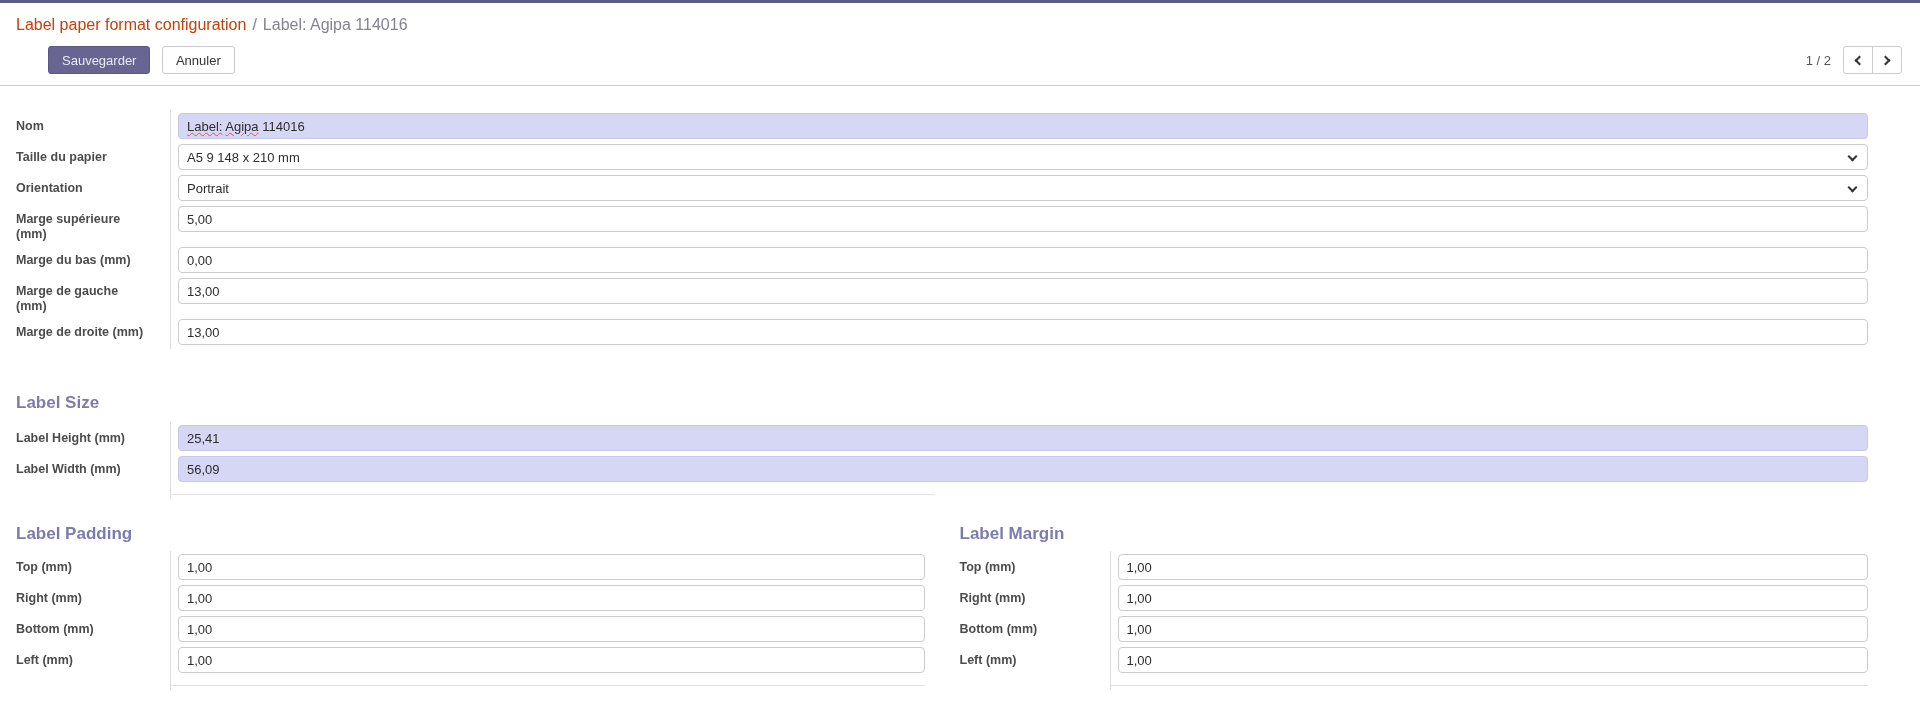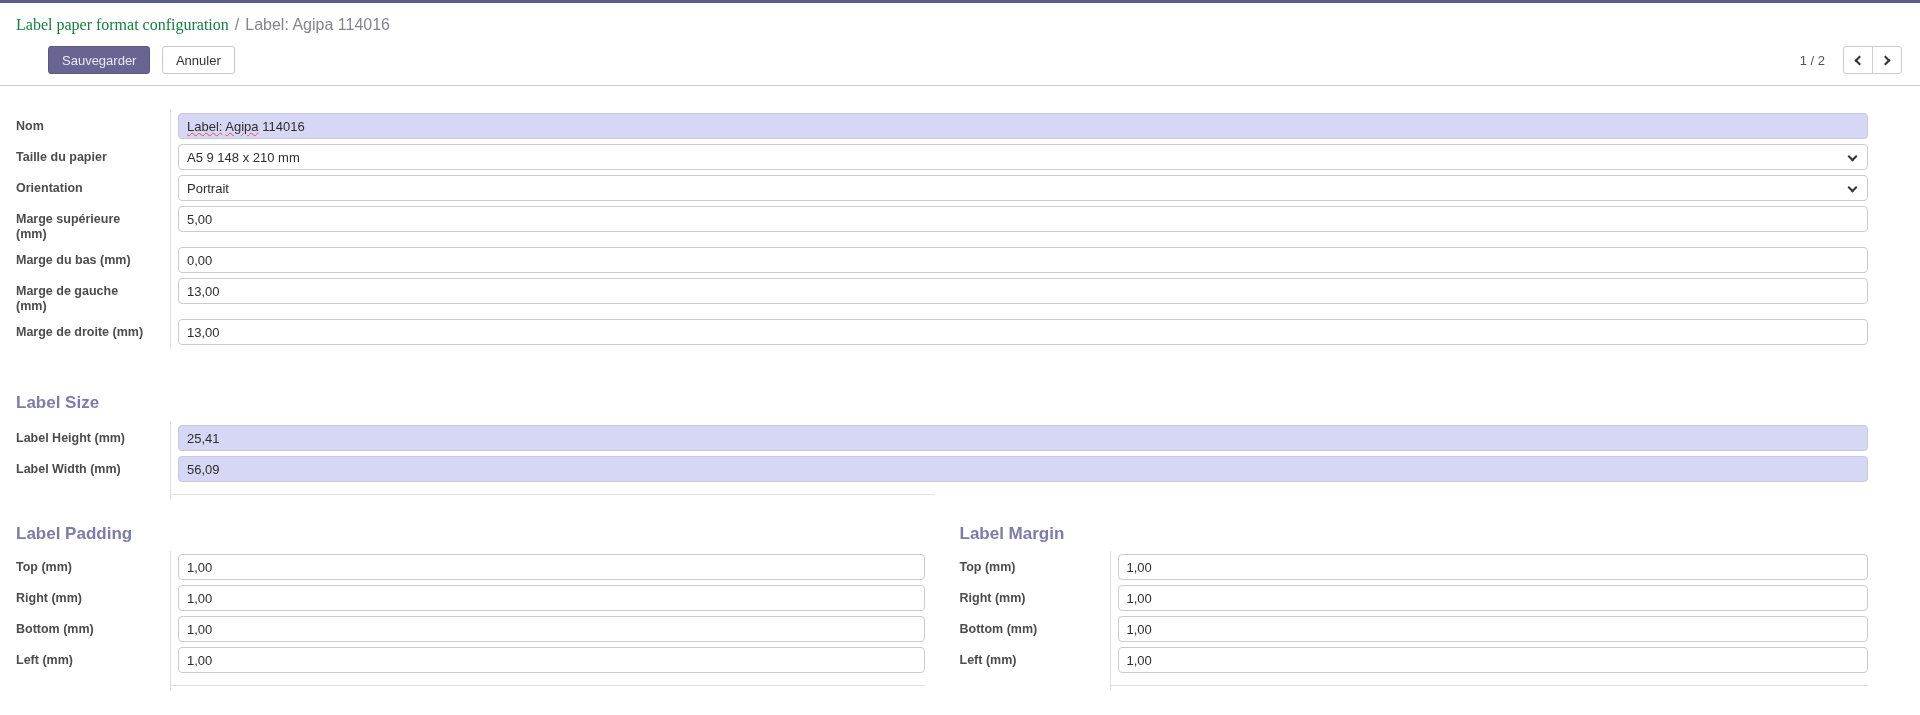--- a/index.html
+++ b/index.html
@@ -3,33 +3,33 @@
 <meta charset="utf-8">
 <style>
   * { margin:0; padding:0; box-sizing:border-box; }
   html,body { width:1920px; height:715px; background:#fff; overflow:hidden;
               font-family:"Liberation Sans", sans-serif; }
 
   .topbar { height:3px; background:#5c5a88; }
 
   .control-panel { padding:9px 16px 0 16px; }
   .breadcrumb { font-size:16px; line-height:22px; margin-top:2px; color:#85848e; }
-  .breadcrumb a { color:#15803d; text-decoration:none; cursor:pointer;font-family:Liberation Serif, serif; }
+  .breadcrumb a { color:#c2410c; text-decoration:none; cursor:pointer; }
   .breadcrumb .sep { margin:0 6px; color:#85848e; }
   .breadcrumb .current { color:#85848e; }
 
   .cp-bottom { display:flex; justify-content:space-between; align-items:center;
                margin-top:10px; margin-bottom:11px;padding-left:32px; }
   .btn { height:28px; padding:0 13px; font-size:13px; border-radius:3px;
          border:1px solid #c9c9c9; background:#fff; color:#333; cursor:pointer;
          font-family:"Liberation Sans", sans-serif; }
   .btn-primary { background:#686592; border-color:#5b5881; color:#e9e9f2; }
   .btn + .btn { margin-left:7px; }
 
-  .pager { display:flex; align-items:center; gap:18px; margin-right:2px; }
+  .pager { display:flex; align-items:center; gap:12px; margin-right:2px; }
   .pager-text { font-size:13px; color:#555; }
   .pager-btns { display:flex; }
   .pager-btns button { width:30px; height:28px; background:#fff; border:1px solid #ccc;
                        cursor:pointer; display:flex; align-items:center; justify-content:center; }
   .pager-btns button:first-child { border-radius:3px 0 0 3px; }
   .pager-btns button:last-child  { border-radius:0 3px 3px 0; margin-left:-1px; }
 
   .chev { display:inline-block; width:7px; height:7px;
           border-right:2px solid #333; border-bottom:2px solid #333; }
   .chev-left  { transform:rotate(135deg); margin-left:3px; }

